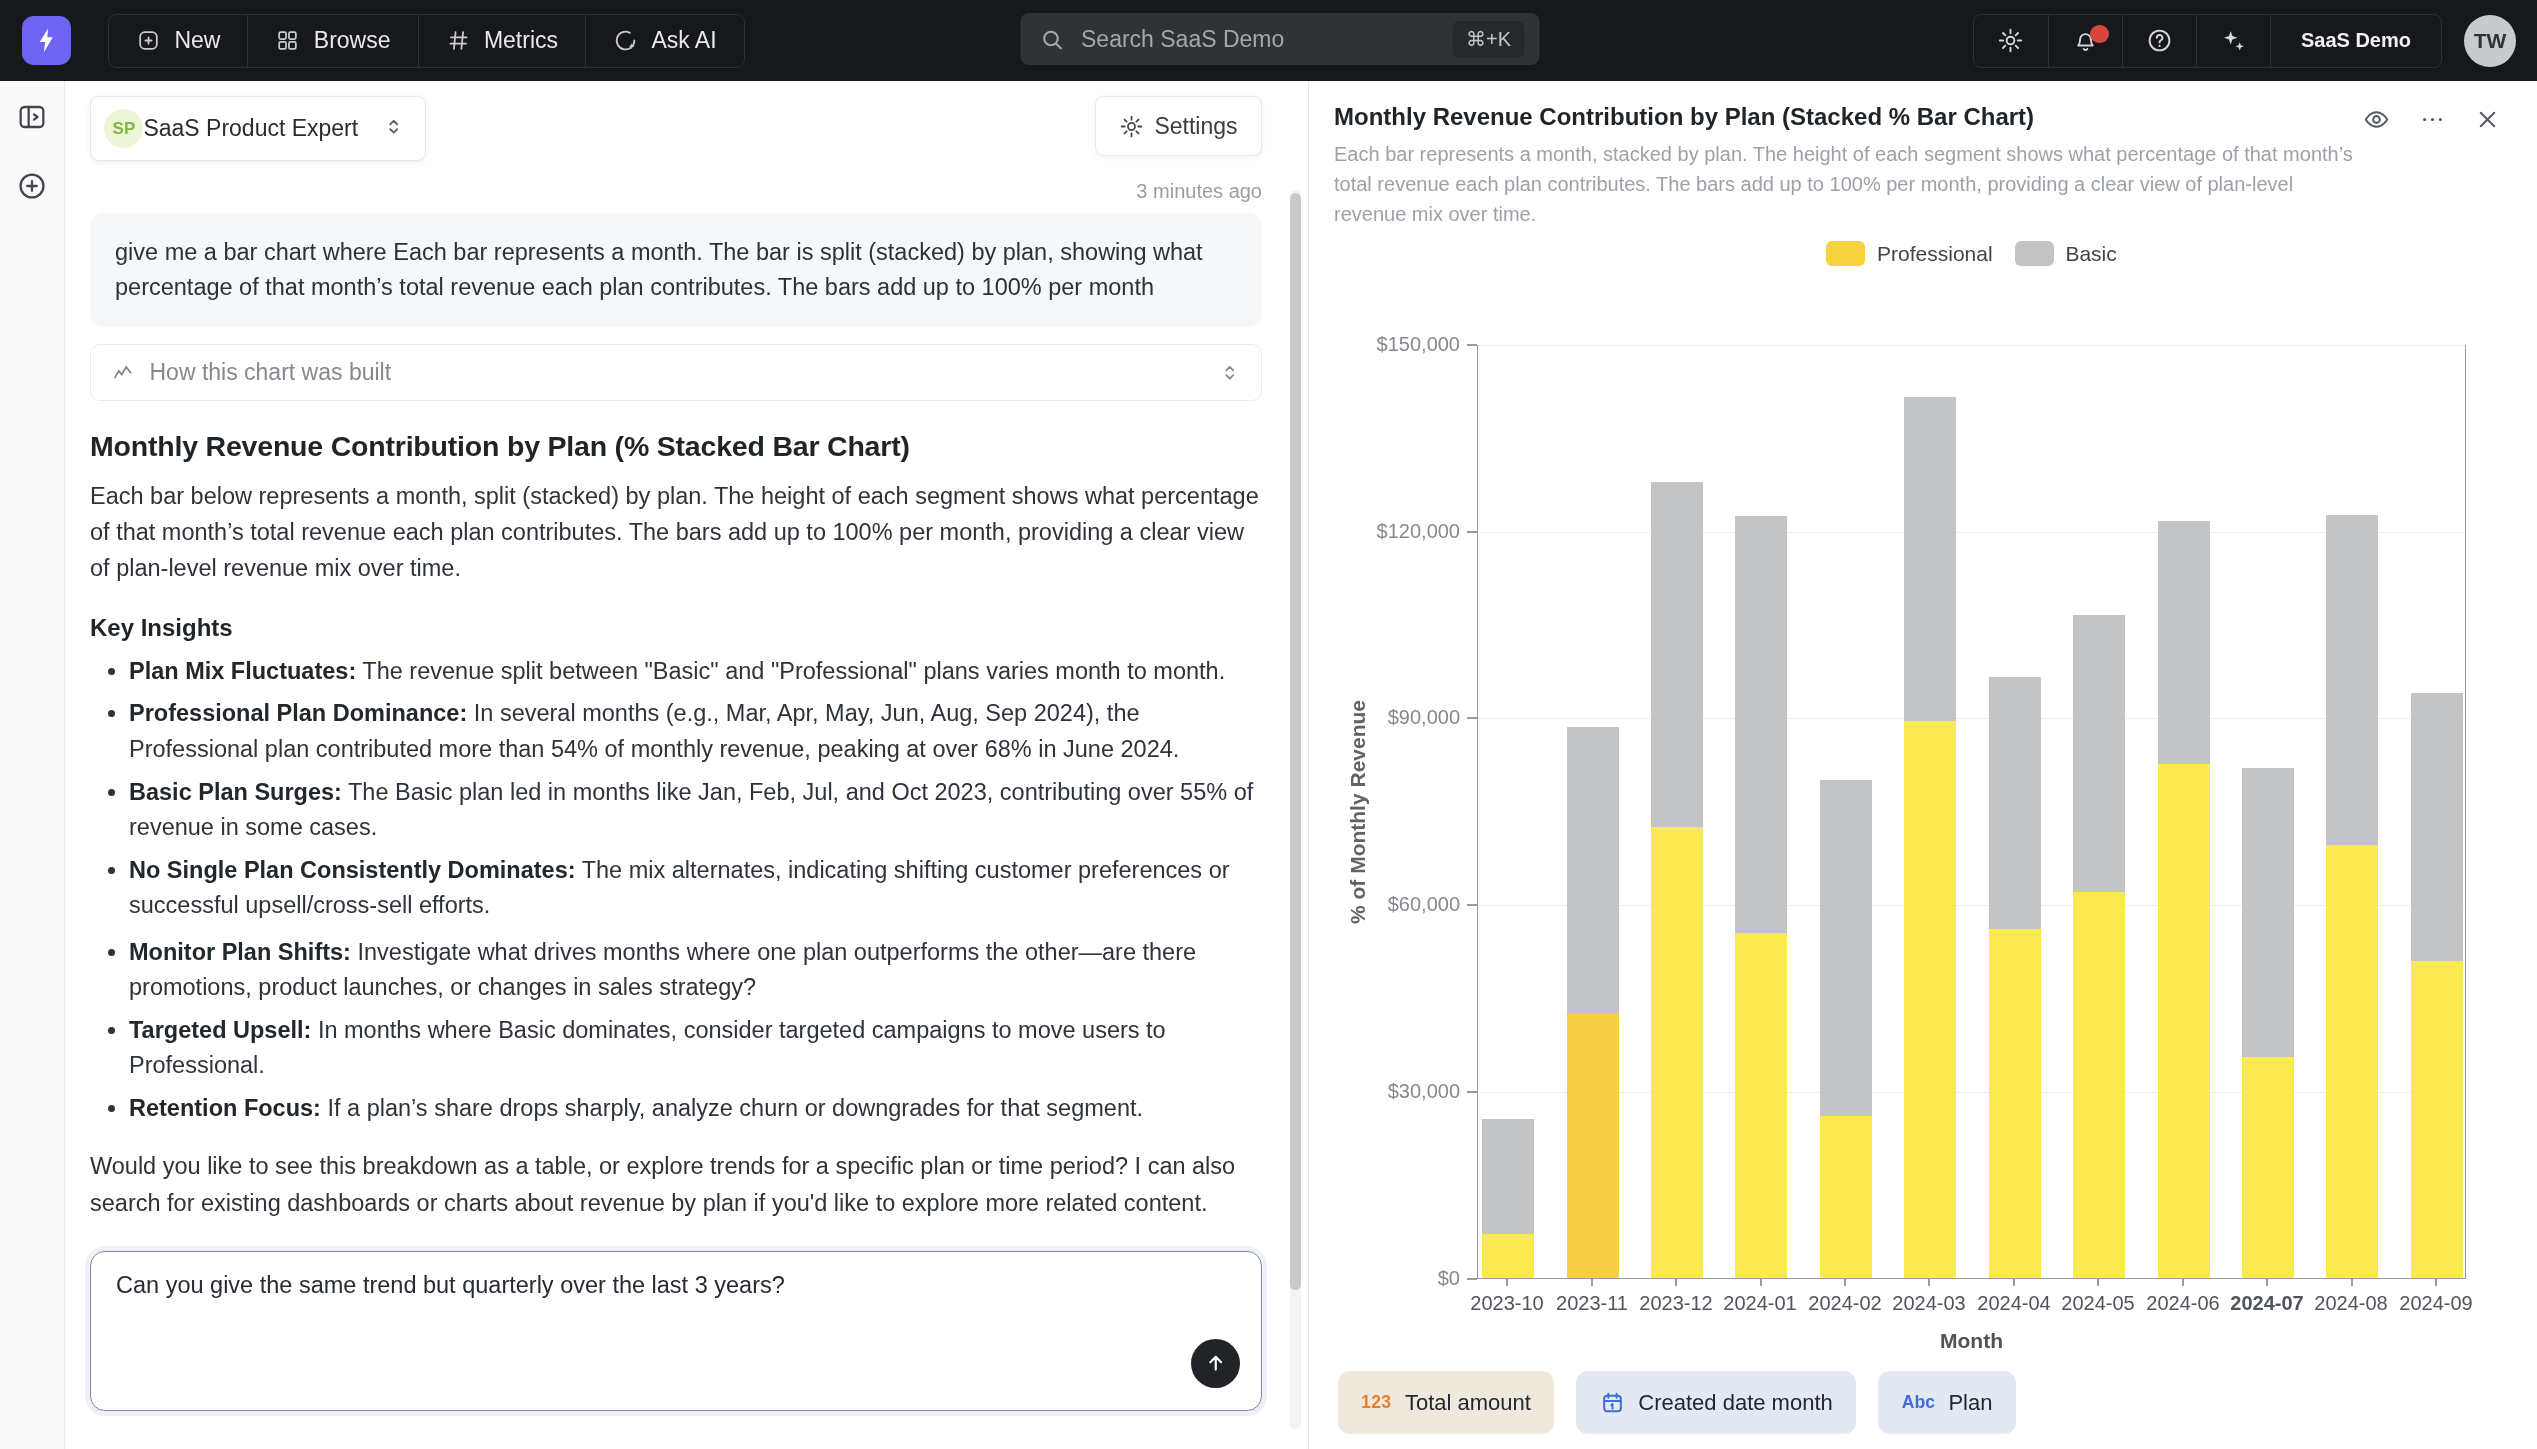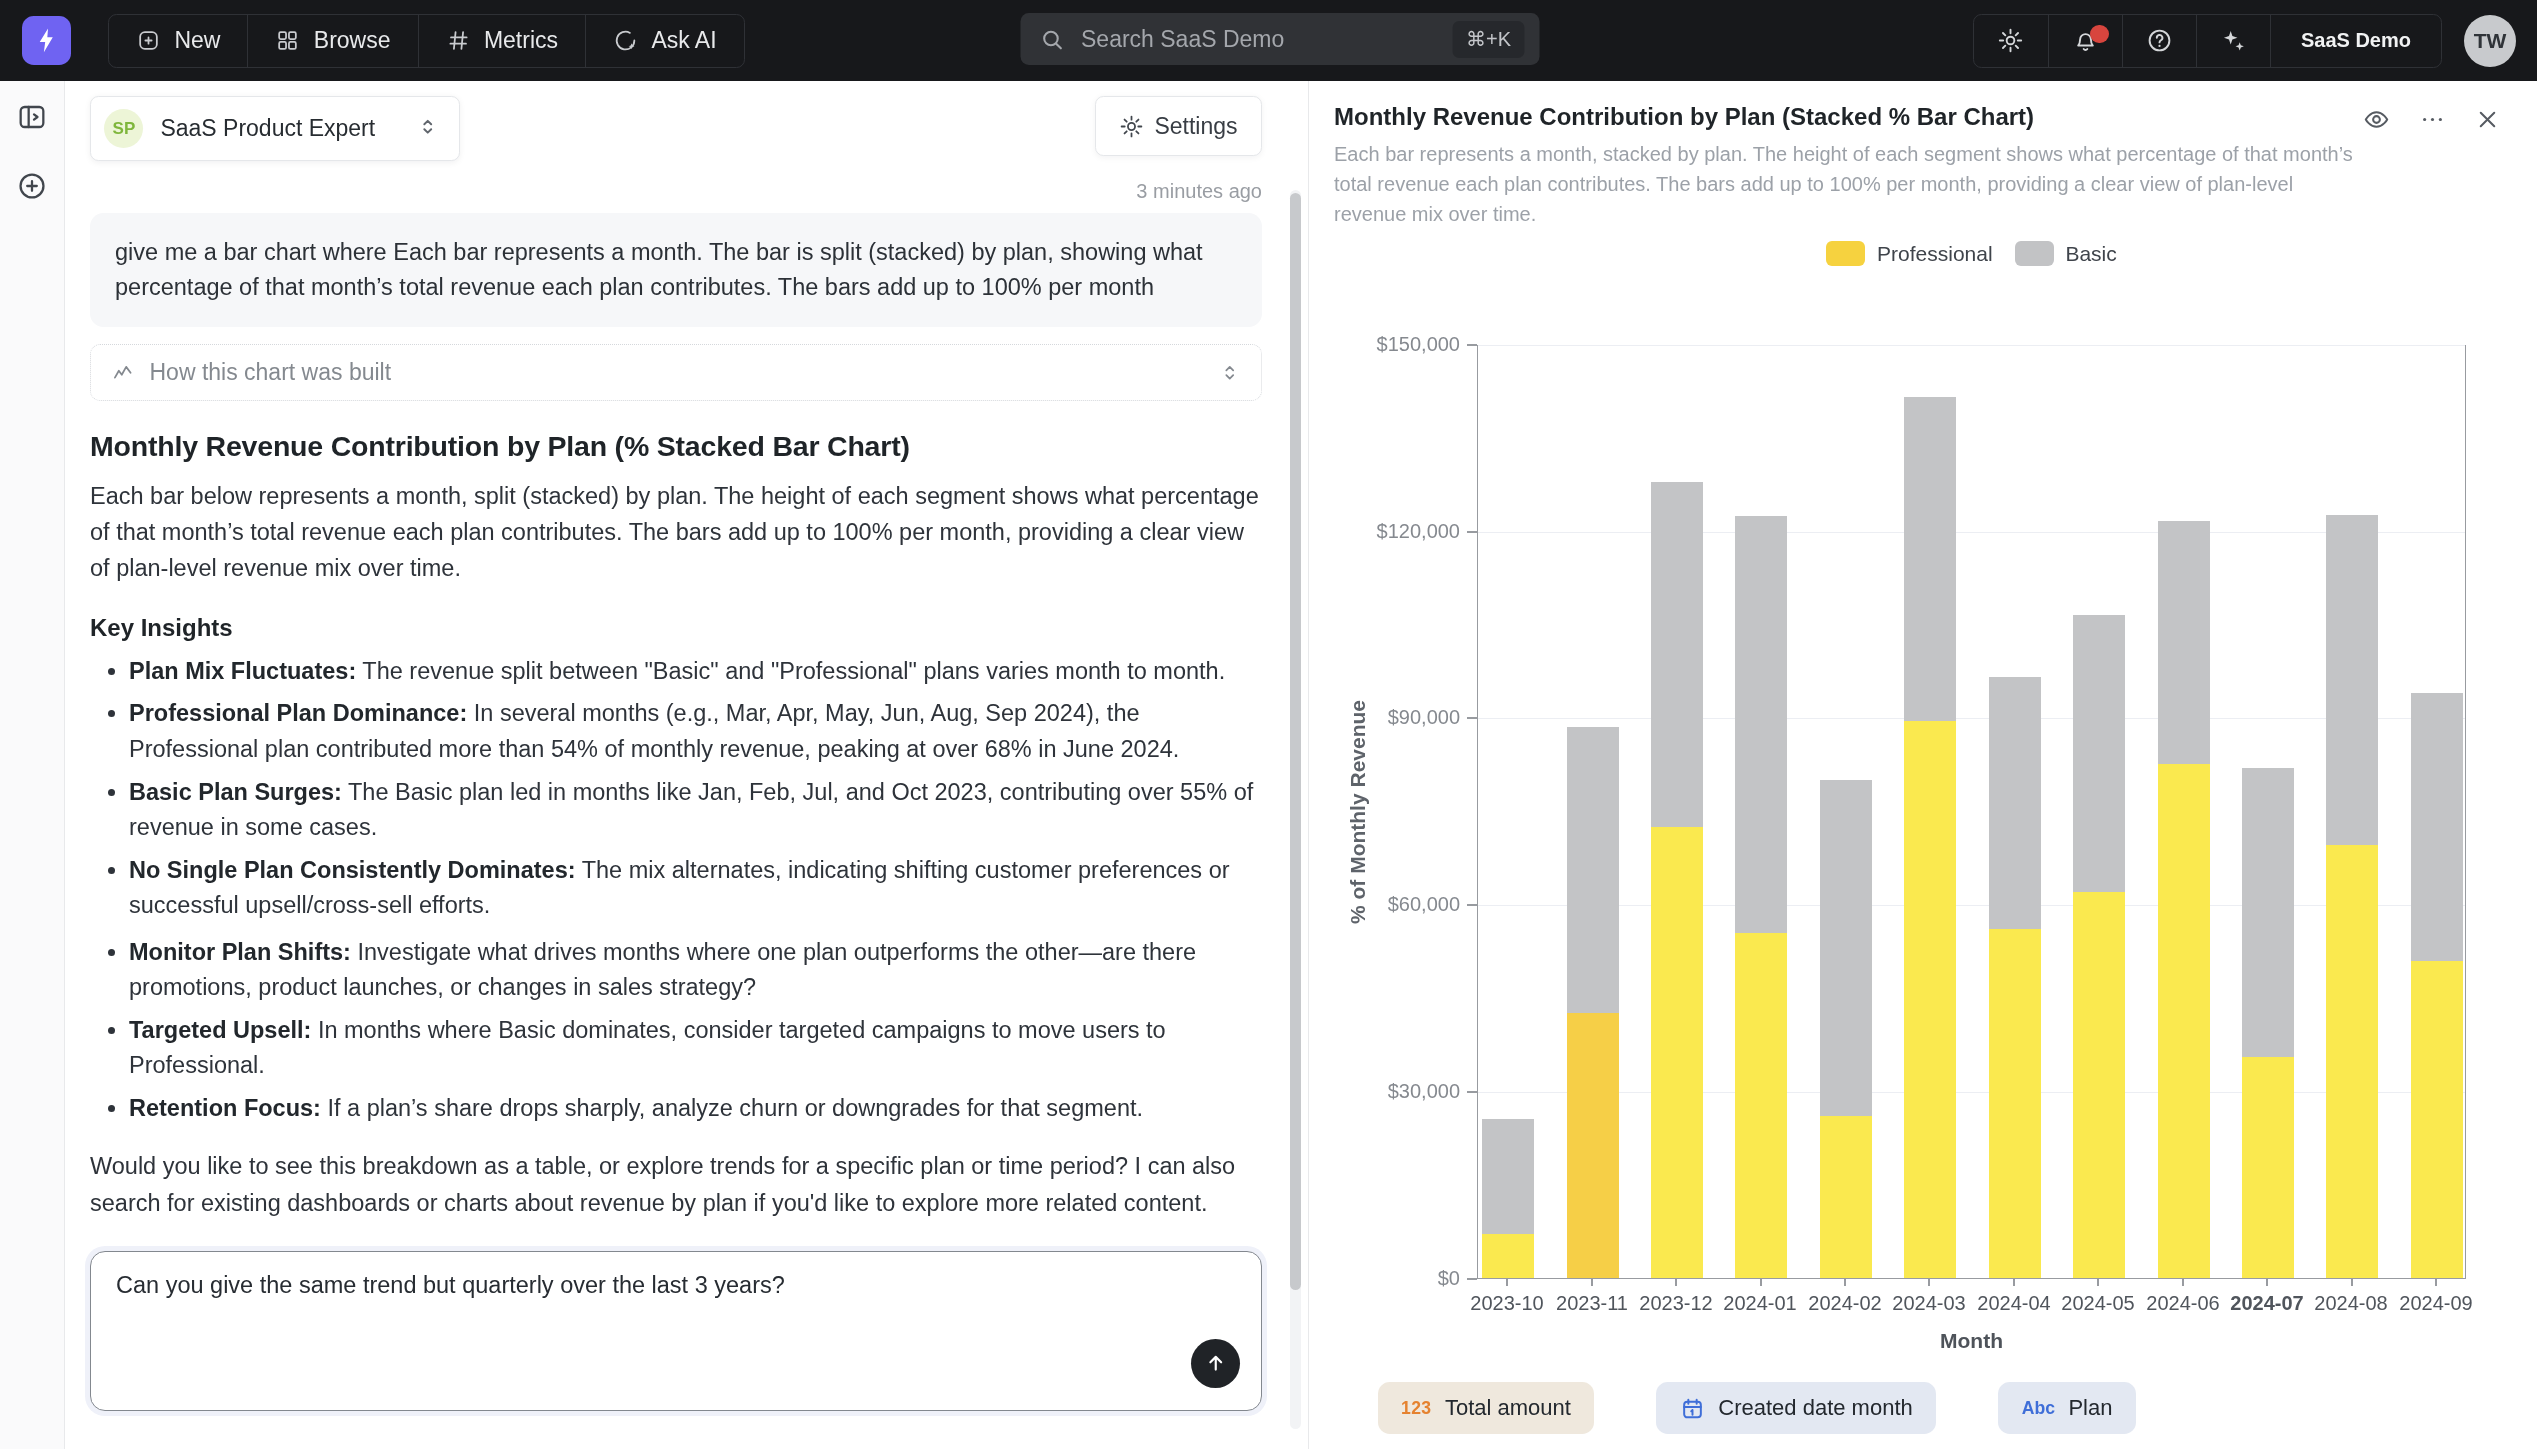--- a/index.html
+++ b/index.html
@@ -30,21 +30,21 @@
 
   
   .rail { position:absolute; top:81px; left:0; width:65px; bottom:0; background:#FAFAFB; border-right:0.8px solid #E8E9EB; display:flex; flex-direction:column; align-items:center; padding-top:20px; gap:34px; }
   .rail-btn { background:none; border:none; color:#41464D; cursor:pointer; }
   .rail-btn svg { width:32px; height:32px; stroke:#41464D; fill:none; stroke-width:1.7; stroke-linecap:round; stroke-linejoin:round; }
 
   
   .chat { position:absolute; top:81px; left:65px; width:1243px; bottom:0; background:#fff; overflow:hidden; }
   .chat-col { margin-left:25px; width:1172px; padding-top:15px; }
   .chat-top-row { display:flex; justify-content:space-between; align-items:flex-start; }
-  .agent-pill { height:65px; border:0.8px solid #E5E7EA; border-radius:8.4px; background:#fff; box-shadow:0 1.7px 6.7px rgba(20,24,31,.06); display:flex; align-items:center; gap:17px; padding:0 20px 0 13.4px; font-family:inherit; cursor:pointer; }
+  .agent-pill { height:65px; border:0.8px solid #E5E7EA; border-radius:8.4px; background:#fff; box-shadow:0 1.7px 6.7px rgba(20,24,31,.06); display:flex; align-items:center; padding:0 20px 0 13.4px; font-family:inherit; cursor:pointer; }
   .sp-avatar { width:39px; height:39px; border-radius:50%; background:#EDF5D7; color:#7FB63C; font-weight:700; font-size:17px; display:flex; align-items:center; justify-content:center; }
   .agent-name { font-size:23px; color:#272C31; margin-right:23.5px; }
   .sel-chev svg { width:23.5px; height:23.5px; stroke:#61666D; fill:none; stroke-width:2; stroke-linecap:round; stroke-linejoin:round; }
   .settings-btn { height:60px; border:0.8px solid #E5E7EA; border-radius:8.4px; background:#fff; box-shadow:0 1.7px 6.7px rgba(20,24,31,.05); display:flex; align-items:center; gap:10px; padding:0 23.5px; font-size:23px; color:#383D44; font-family:inherit; cursor:pointer; }
   .settings-btn svg { width:25px; height:25px; stroke:#41464D; fill:none; stroke-width:1.7; stroke-linecap:round; }
   .timestamp { text-align:right; color:#999DA3; font-size:20px; margin-top:18.5px; }
   .bubble { margin-top:10px; background:#F6F7F9; border-radius:13.4px; padding:22px 25px; font-size:23.5px; line-height:1.5; color:#2C3137; }
   .how-built { margin-top:17px; width:100%; height:57px; border:1.7px dotted #D5D8DC; border-radius:10px; background:#fff; display:flex; align-items:center; gap:15px; padding:0 20px; color:#84898F; font-size:23px; font-family:inherit; cursor:pointer; }
   .how-built svg { width:23.5px; height:23.5px; stroke:#84898F; fill:none; stroke-width:1.8; stroke-linecap:round; stroke-linejoin:round; }
   .hb-chev { margin-left:auto; display:flex; }
@@ -75,21 +75,21 @@
   .plot { position:absolute; left:168px; top:264px; width:989px; height:934px; border-left:1.7px solid #989BA0; border-right:1.7px solid #989BA0; border-bottom:1.7px solid #989BA0; }
   .gridline { position:absolute; left:0; right:0; height:0.8px; background:#ECEEF3; }
   .bar-seg { position:absolute; }
   .ytick-label { position:absolute; width:134px; left:17px; text-align:right; font-size:20px; color:#85898F; }
   .ytick-mark { position:absolute; left:158px; width:10px; height:1.7px; background:#989BA0; }
   .xtick-mark { position:absolute; width:1.7px; height:8.4px; top:1197px; background:#989BA0; }
   .xtick-label { position:absolute; top:1211px; transform:translateX(-50%); font-size:20px; color:#50555C; white-space:nowrap; }
   .x-axis-title { position:absolute; left:168px; top:1248px; width:989px; text-align:center; font-size:21px; font-weight:700; color:#4E535A; }
   .y-axis-title { position:absolute; left:49px; top:731px; transform:translate(-50%,-50%) rotate(-90deg); white-space:nowrap; font-size:21px; font-weight:700; color:#5E636A; }
   .chips { position:absolute; left:28.5px; bottom:15px; display:flex; gap:22px; }
-  .chip { height:52px; border-radius:11.8px; display:flex; align-items:center; gap:13.4px; padding:0 23.5px; font-size:22px; color:#23282E; cursor:pointer;margin-left:40px; }
+  .chip { height:63px; border-radius:11.8px; display:flex; align-items:center; gap:13.4px; padding:0 23.5px; font-size:22px; color:#23282E; cursor:pointer; }
   .chip.tan { background:#EFE8DD; }
   .chip.blue { background:#E3E8F2; }
   .chip-ic-num { color:#E5822F; font-weight:700; font-size:17.6px; letter-spacing:0.4px; }
   .chip-ic-abc { color:#3F6ED8; font-weight:700; font-size:17.6px; }
   .chip svg { width:25px; height:25px; stroke:#3F6ED8; fill:none; stroke-width:1.9; stroke-linecap:round; stroke-linejoin:round; }
 </style>
 </head>
 <body>
 
 <div class="app">

